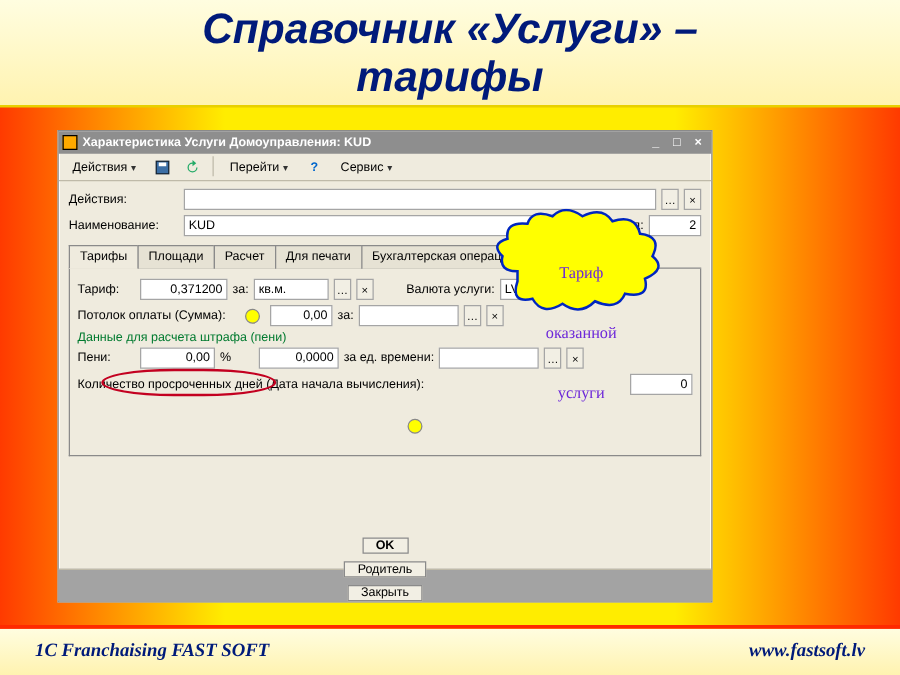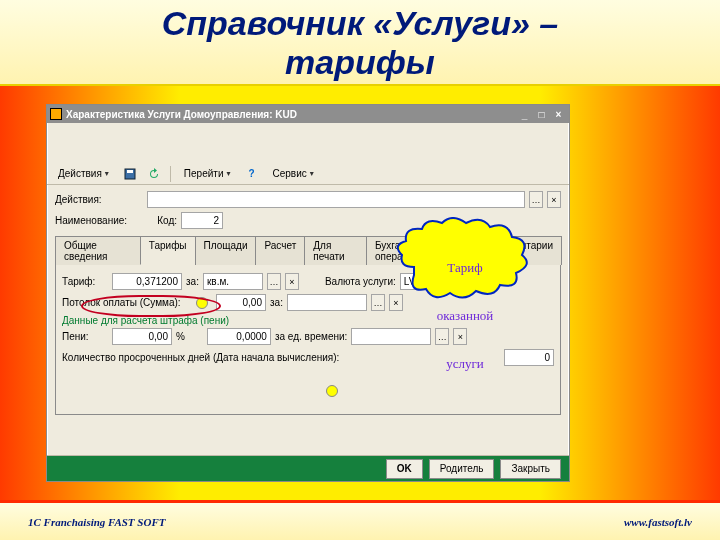--- a/index.html
+++ b/index.html
@@ -56,25 +56,24 @@
   .titlebar .win-btn {
     width: 15px; height: 13px;
     margin-left: 2px;
     display: flex; align-items: center; justify-content: center;
     font-size: 10px; font-weight: bold; color: #fff;
     cursor: pointer;
   }
   .toolbar {
     height: 22px;
     display: flex;
-    align-items: center;
+    align-items: flex-start;
     gap: 4px;
     padding: 2px 4px;
     border-bottom: 1px solid #bfbaa9;
-    margin-top: 40px;
   }
   .tbtn {
     height: 18px;
     padding: 0 6px;
     display: flex; align-items: center; gap: 3px;
     border: 1px solid transparent;
     font-size: 10px;
     cursor: pointer;
   }
   .tbtn.small { width: 20px; padding:0; justify-content:center; }
@@ -147,42 +146,43 @@
   }
   .callout svg { position:absolute; left:-6px; top:-8px; }
   .callout span { position:relative; display:block; padding-top:18px; line-height:1.15;}
   .footer-bar {
     position:absolute;
     bottom:0; left:0; right:0;
     height:26px;
     border-top:1px solid #bfbaa9;
     display:flex; align-items:center; justify-content:flex-end;
     gap:6px; padding: 0 8px;
-    background:#15803d;
+    background:#a3a3a3;
+    flex-direction:column;
   }
   .btn {
     height:20px; padding:0 10px;
     border:1px solid #8a8a8a;
     background:#f2efe4;
     font-size:10px;
     cursor:pointer;
     display:flex; align-items:center;
   }
   .slide-footer {
     position:absolute;
     left:0; right:0; bottom:0;
     height:40px;
     display:flex;
     align-items:center;
     justify-content:space-between;
     padding: 0 28px;
     font-family:'Times New Roman', serif;
     font-style: italic;
     font-weight:700;
-    font-size:11px;
+    font-size:15px;
     color:#001a7a;
     border-top: 3px solid #ff2a00;
     background: linear-gradient(#fffde0, #fff3b0);
   }
   .group-header {
     color:#007a2f;
     font-size:10px;
     margin: 4px 0 2px 0;
   }
   .num { text-align:right; }
@@ -237,26 +237,26 @@
 
   <div class="form-body">
     <div class="row">
       <span class="lbl">Действия:</span>
       <input class="fld" style="flex: 1 1 0%;" value="">
       <div class="dots-btn">…</div>
       <div class="x-btn">×</div>
     </div>
     <div class="row">
       <span class="lbl">Наименование:</span>
+      <input class="fld" style="flex: 1 1 0%;" value="KUD">
       <span style="width:30px;text-align:right">Код:</span>
       <input class="fld num" style="width: 42px;" value="2">
     </div>
 
     <div class="tabs">
-      <div class="tab">Общие сведения</div>
       <div class="tab active">Тарифы</div>
       <div class="tab">Площади</div>
       <div class="tab">Расчет</div>
       <div class="tab">Для печати</div>
       <div class="tab">Бухгалтерская операция</div>
       <div class="tab">Комментарии</div>
     </div>
 
     <div class="tab-content" style="position:relative">
       <div class="row">

